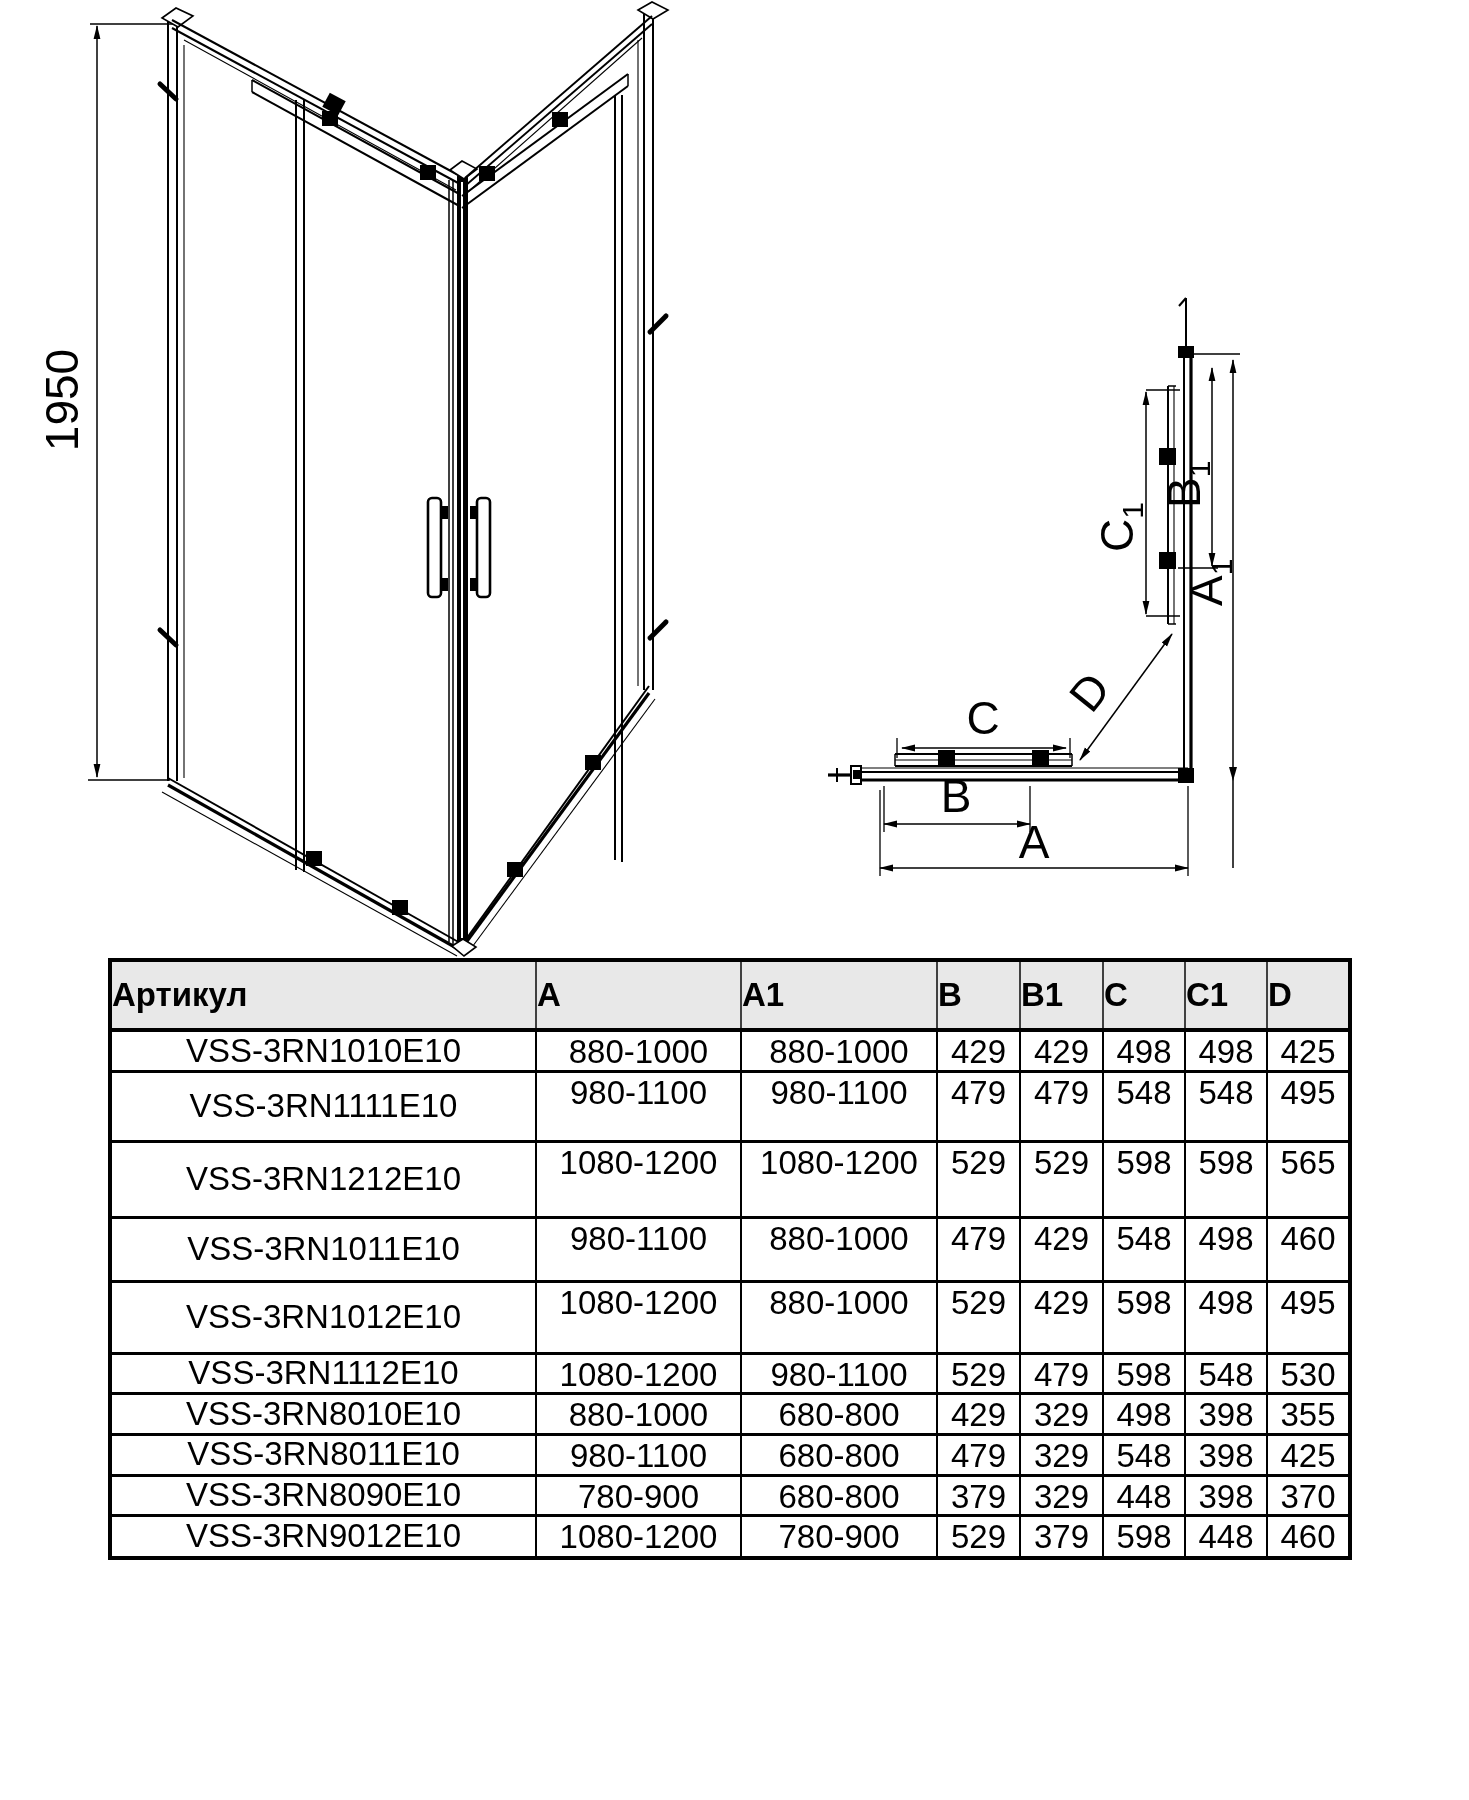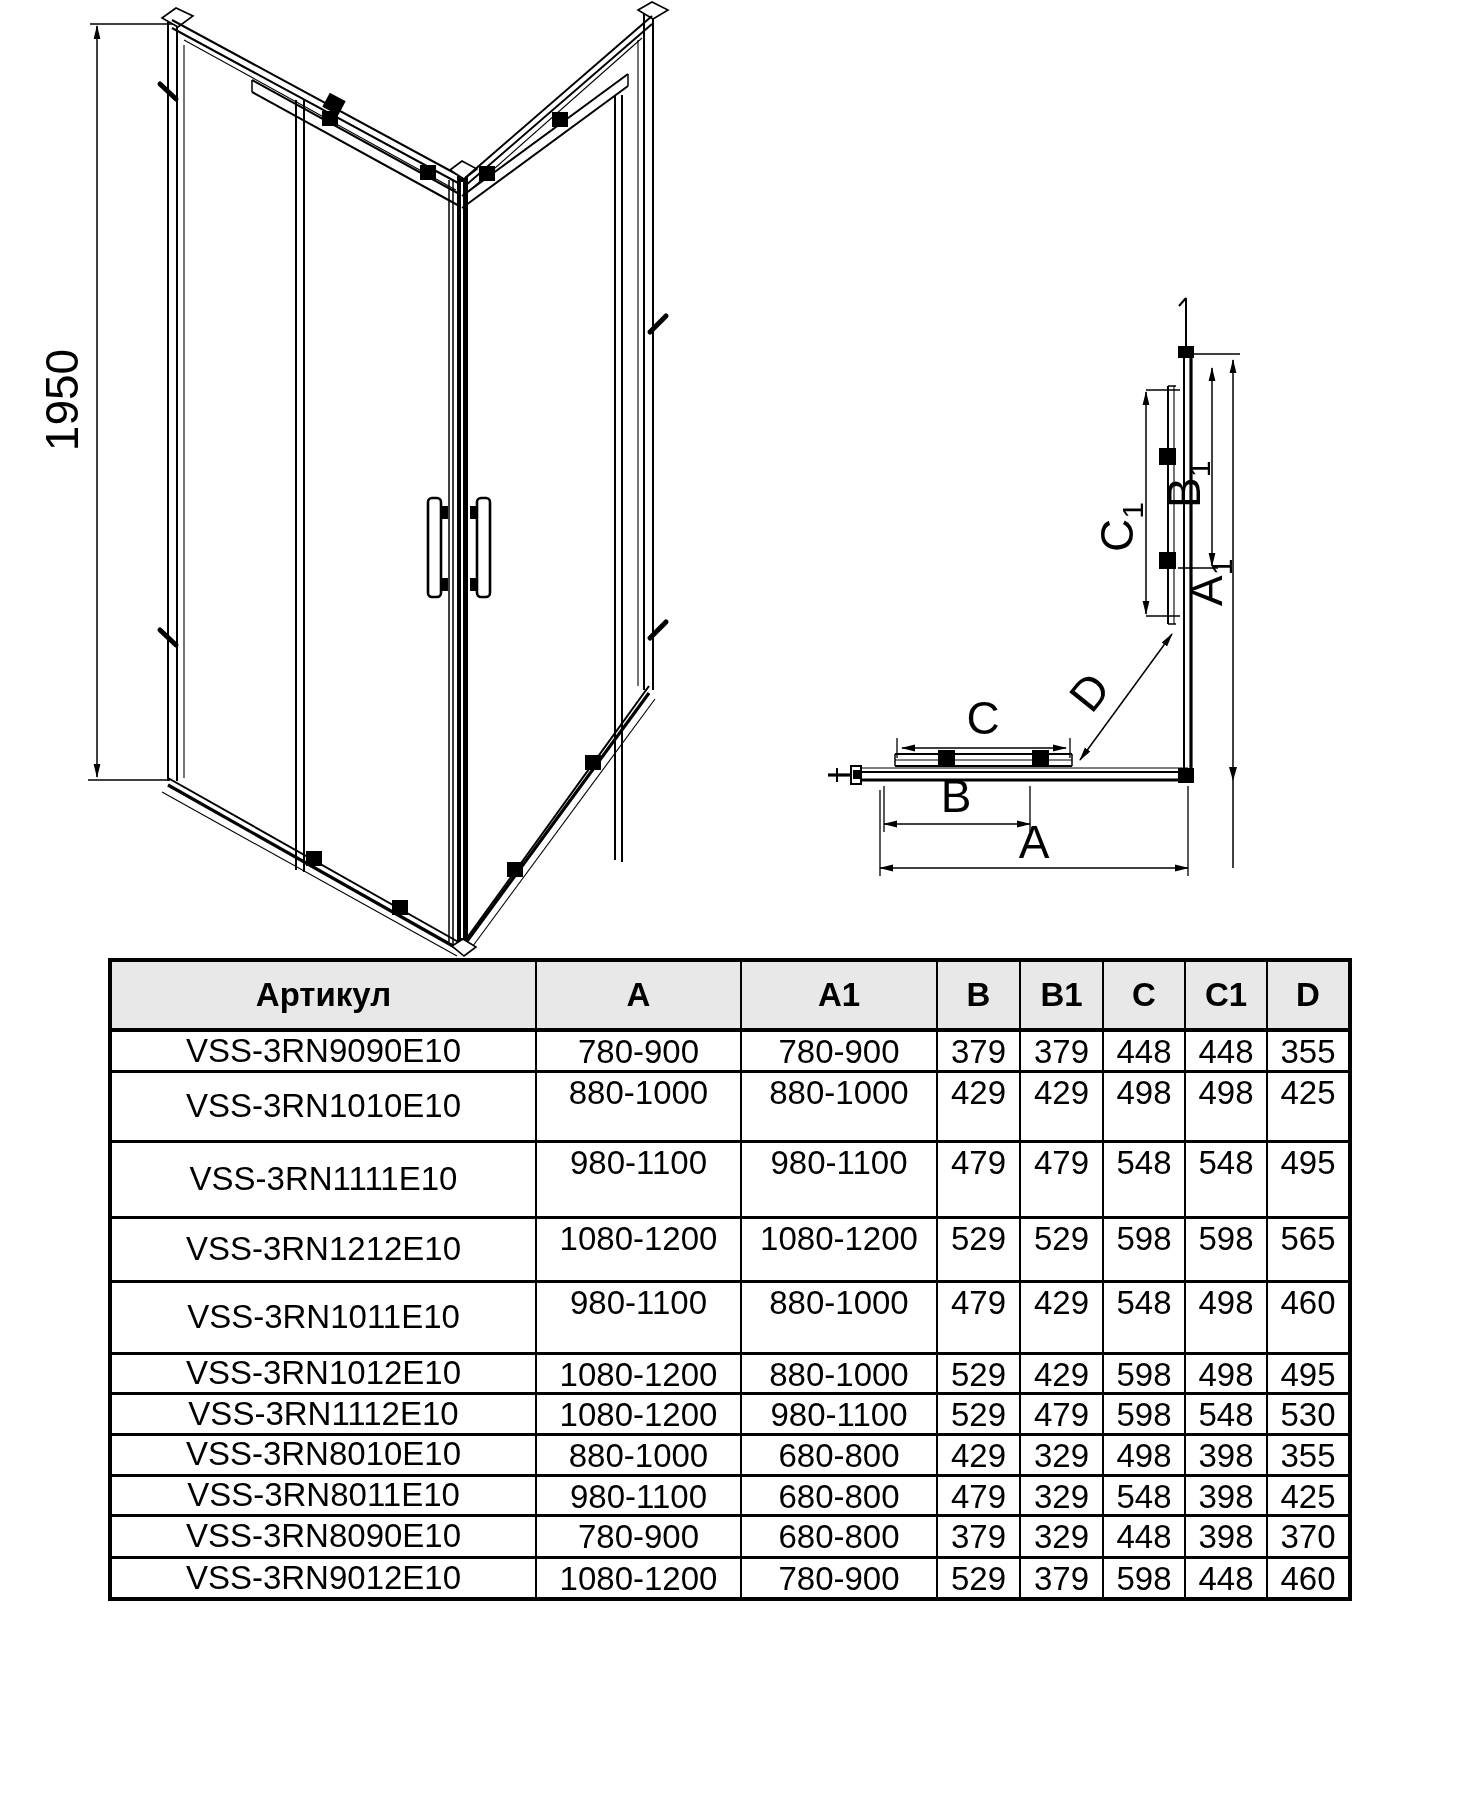--- a/index.html
+++ b/index.html
@@ -24,22 +24,22 @@
   .dlabel .sub{font-size:30px;}
   .hlabel{font-size:46px;}
 
   table.spec{
     position:absolute;left:108px;top:958px;width:1240px;
     border-collapse:collapse;table-layout:fixed;background:#fff;
     border:4px solid #000;
   }
   table.spec th{
     background:#e8e8e8;font-weight:bold;font-size:33px;
-    border-left:2px solid #000;border-right:2px solid #000000;border-bottom:4px solid #000;
-    height:66px;text-align:center;vertical-align:middle;padding:0;
+    border-left:2px solid #000;border-right:2px solid #404040;border-bottom:4px solid #000;
+    height:66px;text-align:left;vertical-align:middle;padding:0;
   }
   table.spec td{
     font-size:33px;font-weight:normal;text-align:center;vertical-align:top;
     border-left:2px solid #000;border-right:2px solid #000;
     border-top:3px solid #000;border-bottom:3px solid #000;
     padding:3px 0 0 0;line-height:1.05;background:#fff;
   }
   table.spec td:first-child{vertical-align:middle;padding-top:0;}
   tbody tr:nth-child(1){height:40px;}
   tbody tr:nth-child(2){height:70px;}
@@ -233,30 +233,20 @@
       <th>A1</th>
       <th>B</th>
       <th>B1</th>
       <th>C</th>
       <th>C1</th>
       <th>D</th>
     </tr>
   </thead>
   <tbody>
     <tr>
-      <td>VSS-3RN9090E10</td>
-      <td>780-900</td>
-      <td>780-900</td>
-      <td>379</td>
-      <td>379</td>
-      <td>448</td>
-      <td>448</td>
-      <td>355</td>
-    </tr>
-    <tr>
       <td>VSS-3RN1010E10</td>
       <td>880-1000</td>
       <td>880-1000</td>
       <td>429</td>
       <td>429</td>
       <td>498</td>
       <td>498</td>
       <td>425</td>
     </tr>
     <tr>

